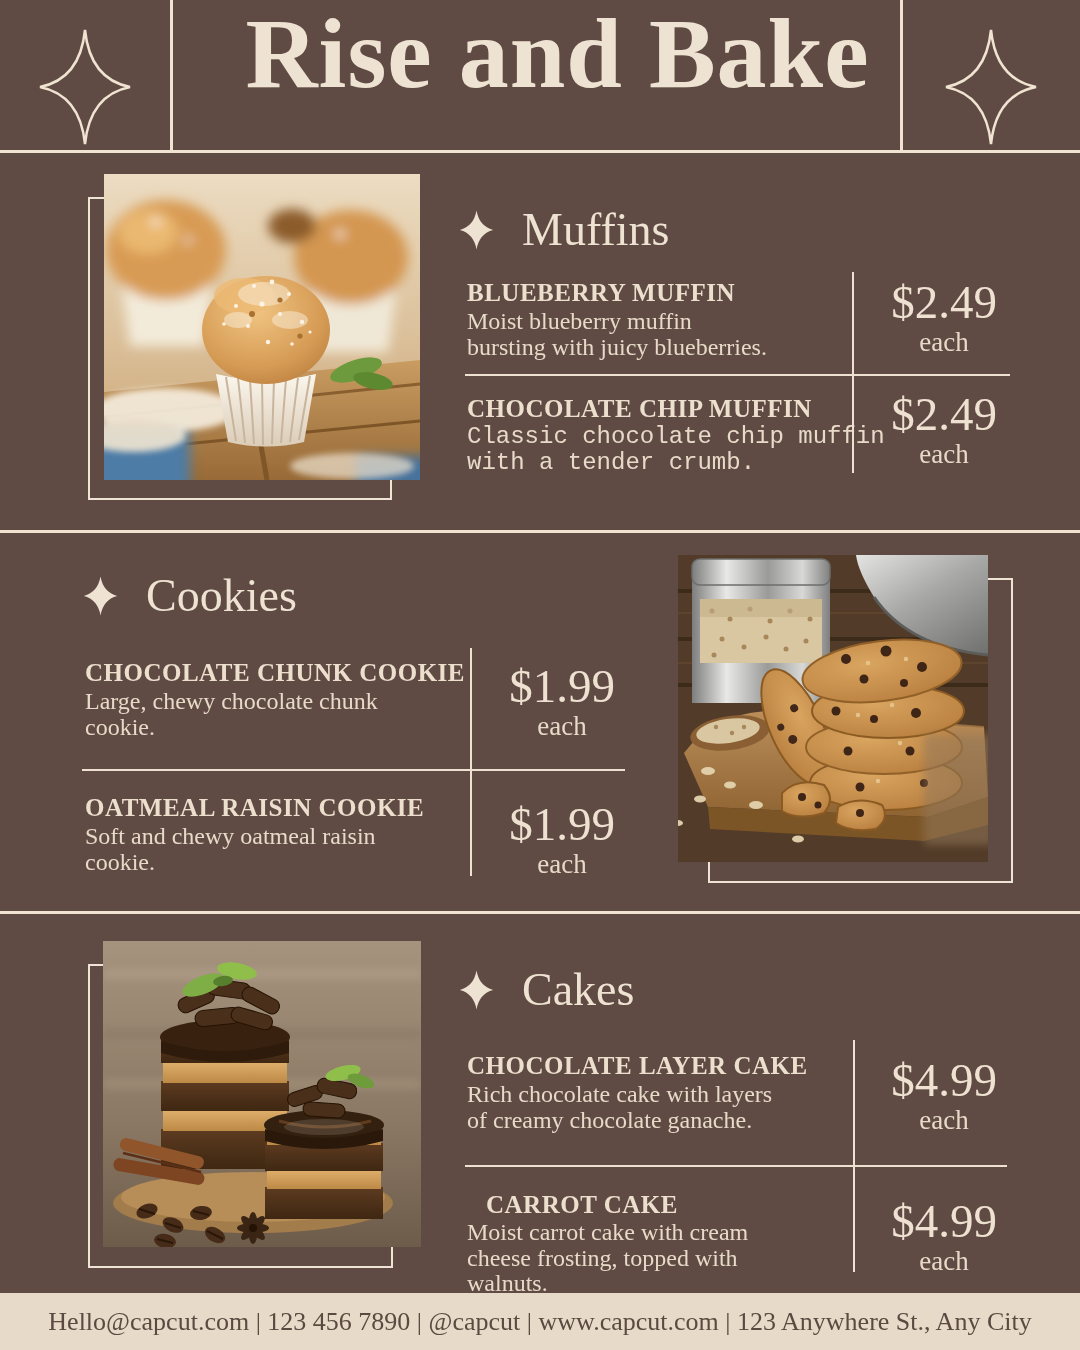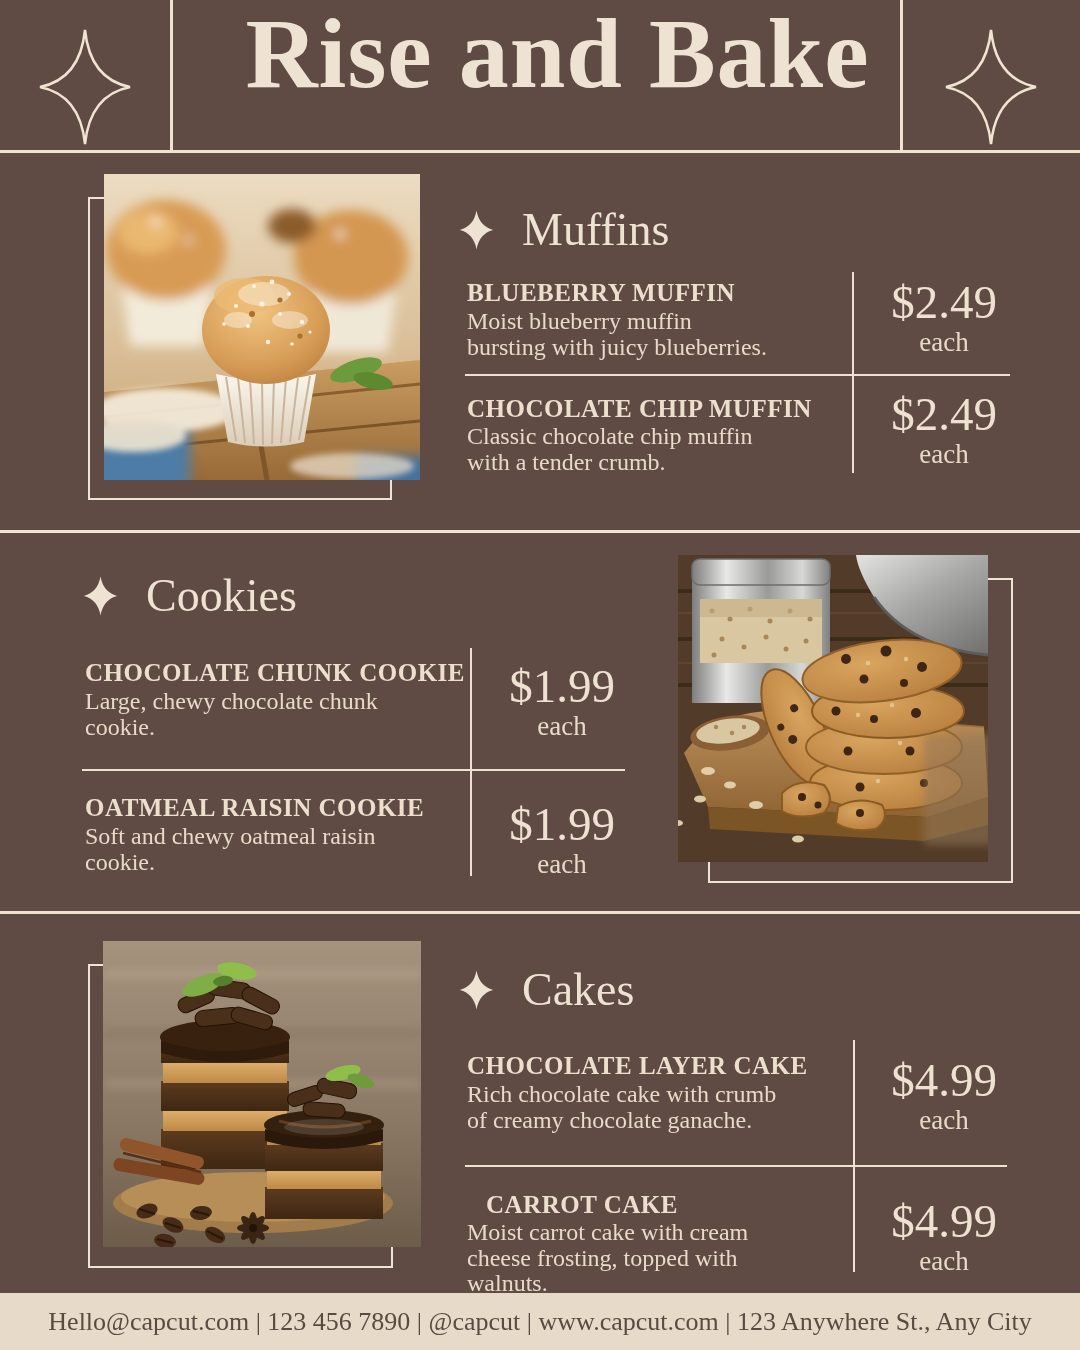--- a/index.html
+++ b/index.html
@@ -48,21 +48,21 @@
     line-height:25.5px;white-space:pre-line;}
   .price{position:absolute;width:156px;text-align:center;}
   .price .amount{font-size:47px;line-height:1.05;color:#eee1d1;}
   .price .unit{font-size:27px;line-height:1.1;margin-top:1px;color:#e8dac9;}
   
   .m-i1-title{left:467px;top:279px;}
   .m-i1-desc{left:467px;top:309px;}
   .m-i1-price{left:866px;top:278px;}
   .m-div{left:465px;top:374px;width:545px;}
   .m-i2-title{left:467px;top:395px;}
-  .m-i2-desc{left:467px;top:424px;}
+  .m-i2-desc{left:467px;top:424px;font-family:Liberation Mono, monospace;}
   .m-i2-price{left:866px;top:390px;}
   .m-vdiv{left:852px;top:272px;height:201px;}
   
   .c-i1-title{left:85px;top:659px;}
   .c-i1-desc{left:85px;top:689px;}
   .c-i1-price{left:484px;top:662px;}
   .c-div{left:82px;top:769px;width:543px;}
   .c-i2-title{left:85px;top:794px;}
   .c-i2-desc{left:85px;top:824px;}
   .c-i2-price{left:484px;top:800px;}
@@ -449,21 +449,21 @@
       <path d="M36,268 L52,273 M62,282 L78,287 M90,270 L106,274 M54,298 L70,302 M104,290 L120,298" stroke="#2a1708" stroke-width="2" fill="none"></path>
     </g>
   </svg>
   <div class="sec-heading heading-cakes">
     <svg width="37" height="42" viewBox="0 0 40 44">
       <path d="M20,1 Q23,18 38,22 Q23,26 20,43 Q17,26 2,22 Q17,18 20,1 Z" fill="#eee2d2"></path>
     </svg>
     <h2>Cakes</h2>
   </div>
   <h3 class="item-title k-i1-title">CHOCOLATE LAYER CAKE</h3>
-  <p class="item-desc k-i1-desc">Rich chocolate cake with crumb
+  <p class="item-desc k-i1-desc">Rich chocolate cake with layers
  of creamy chocolate ganache.</p>
   <div class="price k-i1-price">
     <div class="amount">$4.99</div>
     <div class="unit">each</div>
   </div>
   <div class="thin-h k-div"></div>
   <h3 class="item-title k-i2-title">CARROT CAKE</h3>
   <p class="item-desc k-i2-desc">Moist carrot cake with cream
 cheese frosting, topped with
 walnuts.</p>

